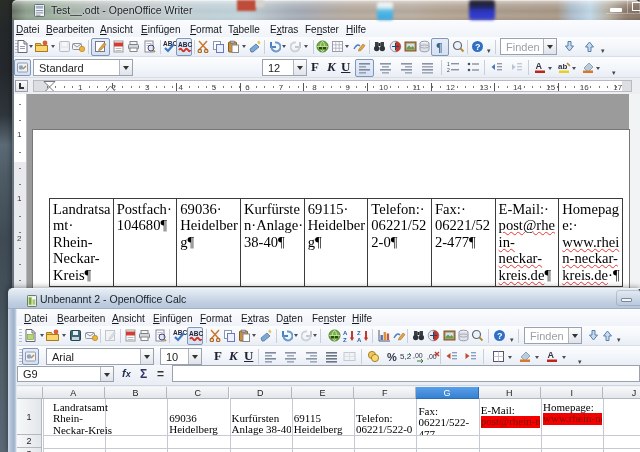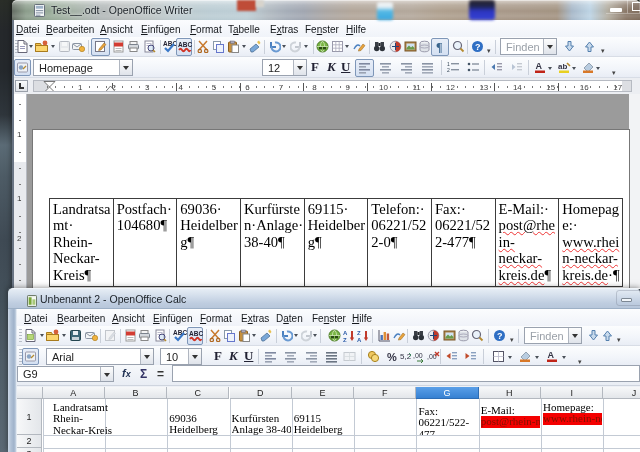--- a/index.html
+++ b/index.html
@@ -308,21 +308,21 @@
           <span style="position:absolute;left:1px;top:3px;width:3px;height:16px;background:repeating-linear-gradient(180deg,#b8bec8 0,#b8bec8 1px,transparent 1px,transparent 3px)"></span>
           <span class="fr" style="left:0px;top:2px;width:17px;height:17px"></span>
           <span class="ic" style="left:2px;top:4px;width:13px">
             <svg width="13" height="13" viewBox="0 0 13 13">
               <rect x="1.5" y="2" width="10" height="9" rx="1" fill="#eef1f5" stroke="#99a"></rect>
               <circle cx="5" cy="6.5" r="2.2" fill="#8aa4c4"></circle>
               <path d="M7 8l3-3" stroke="#b58a2e" stroke-width="1.2"></path>
             </svg>
           </span>
           <span class="combo" style="left:19px;top:2px;width:100px">
-            <b>Homepage</b>
+            <b>Standard</b>
             <span class="cdd"></span>
           </span>
           <span class="combo" style="left:248px;top:2px;width:45px">
             <b>12</b>
             <span class="cdd"></span>
           </span>
           <span style="position:absolute;left:297px;top:2px;font-family:'Liberation Serif',serif;font-weight:bold;font-size:13px;color:#223">F</span>
           <span style="position:absolute;left:313px;top:2px;font-family:'Liberation Serif',serif;font-style:italic;font-weight:bold;font-size:13px;color:#223">K</span>
           <span style="position:absolute;left:327px;top:2px;font-family:'Liberation Serif',serif;font-weight:bold;font-size:13px;color:#223;text-decoration:underline">U</span>
           <span class="fr" style="left:341px;top:2px;width:19px;height:18px"></span>
@@ -992,20 +992,24 @@
             <span style="display:block">Heidelberg</span>
           </div>
           <div class="cell" style="left:214.5px;top:12px;width:59px;height:36px">
             <span style="display:block;margin-top:14px">Kurfürsten</span>
             <span style="display:block">Anlage 38-40</span>
           </div>
           <div class="cell" style="left:276.8px;top:12px;width:59px;height:36px">
             <span style="display:block;margin-top:14px">69115</span>
             <span style="display:block">Heidelberg</span>
           </div>
+          <div class="cell" style="left:339.1px;top:12px;width:59px;height:36px">
+            <span style="display:block;margin-top:14px">Telefon:</span>
+            <span style="display:block">06221/522-0</span>
+          </div>
           <div class="cell" style="left:401.4px;top:12px;width:59px;height:36px">
             <span style="display:block;margin-top:7px">Fax:</span>
             <span style="display:block">06221/522-</span>
             <span style="display:block">477</span>
           </div>
           <div class="cell" style="left:463.7px;top:4px;width:59px;height:52px">
             <span style="display:block;margin-top:14px">E-Mail:</span>
             <span class="redc">post@rhein-ne</span>
           </div>
           <div class="cell" style="left:526.0px;top:12px;width:59px;height:36px">

